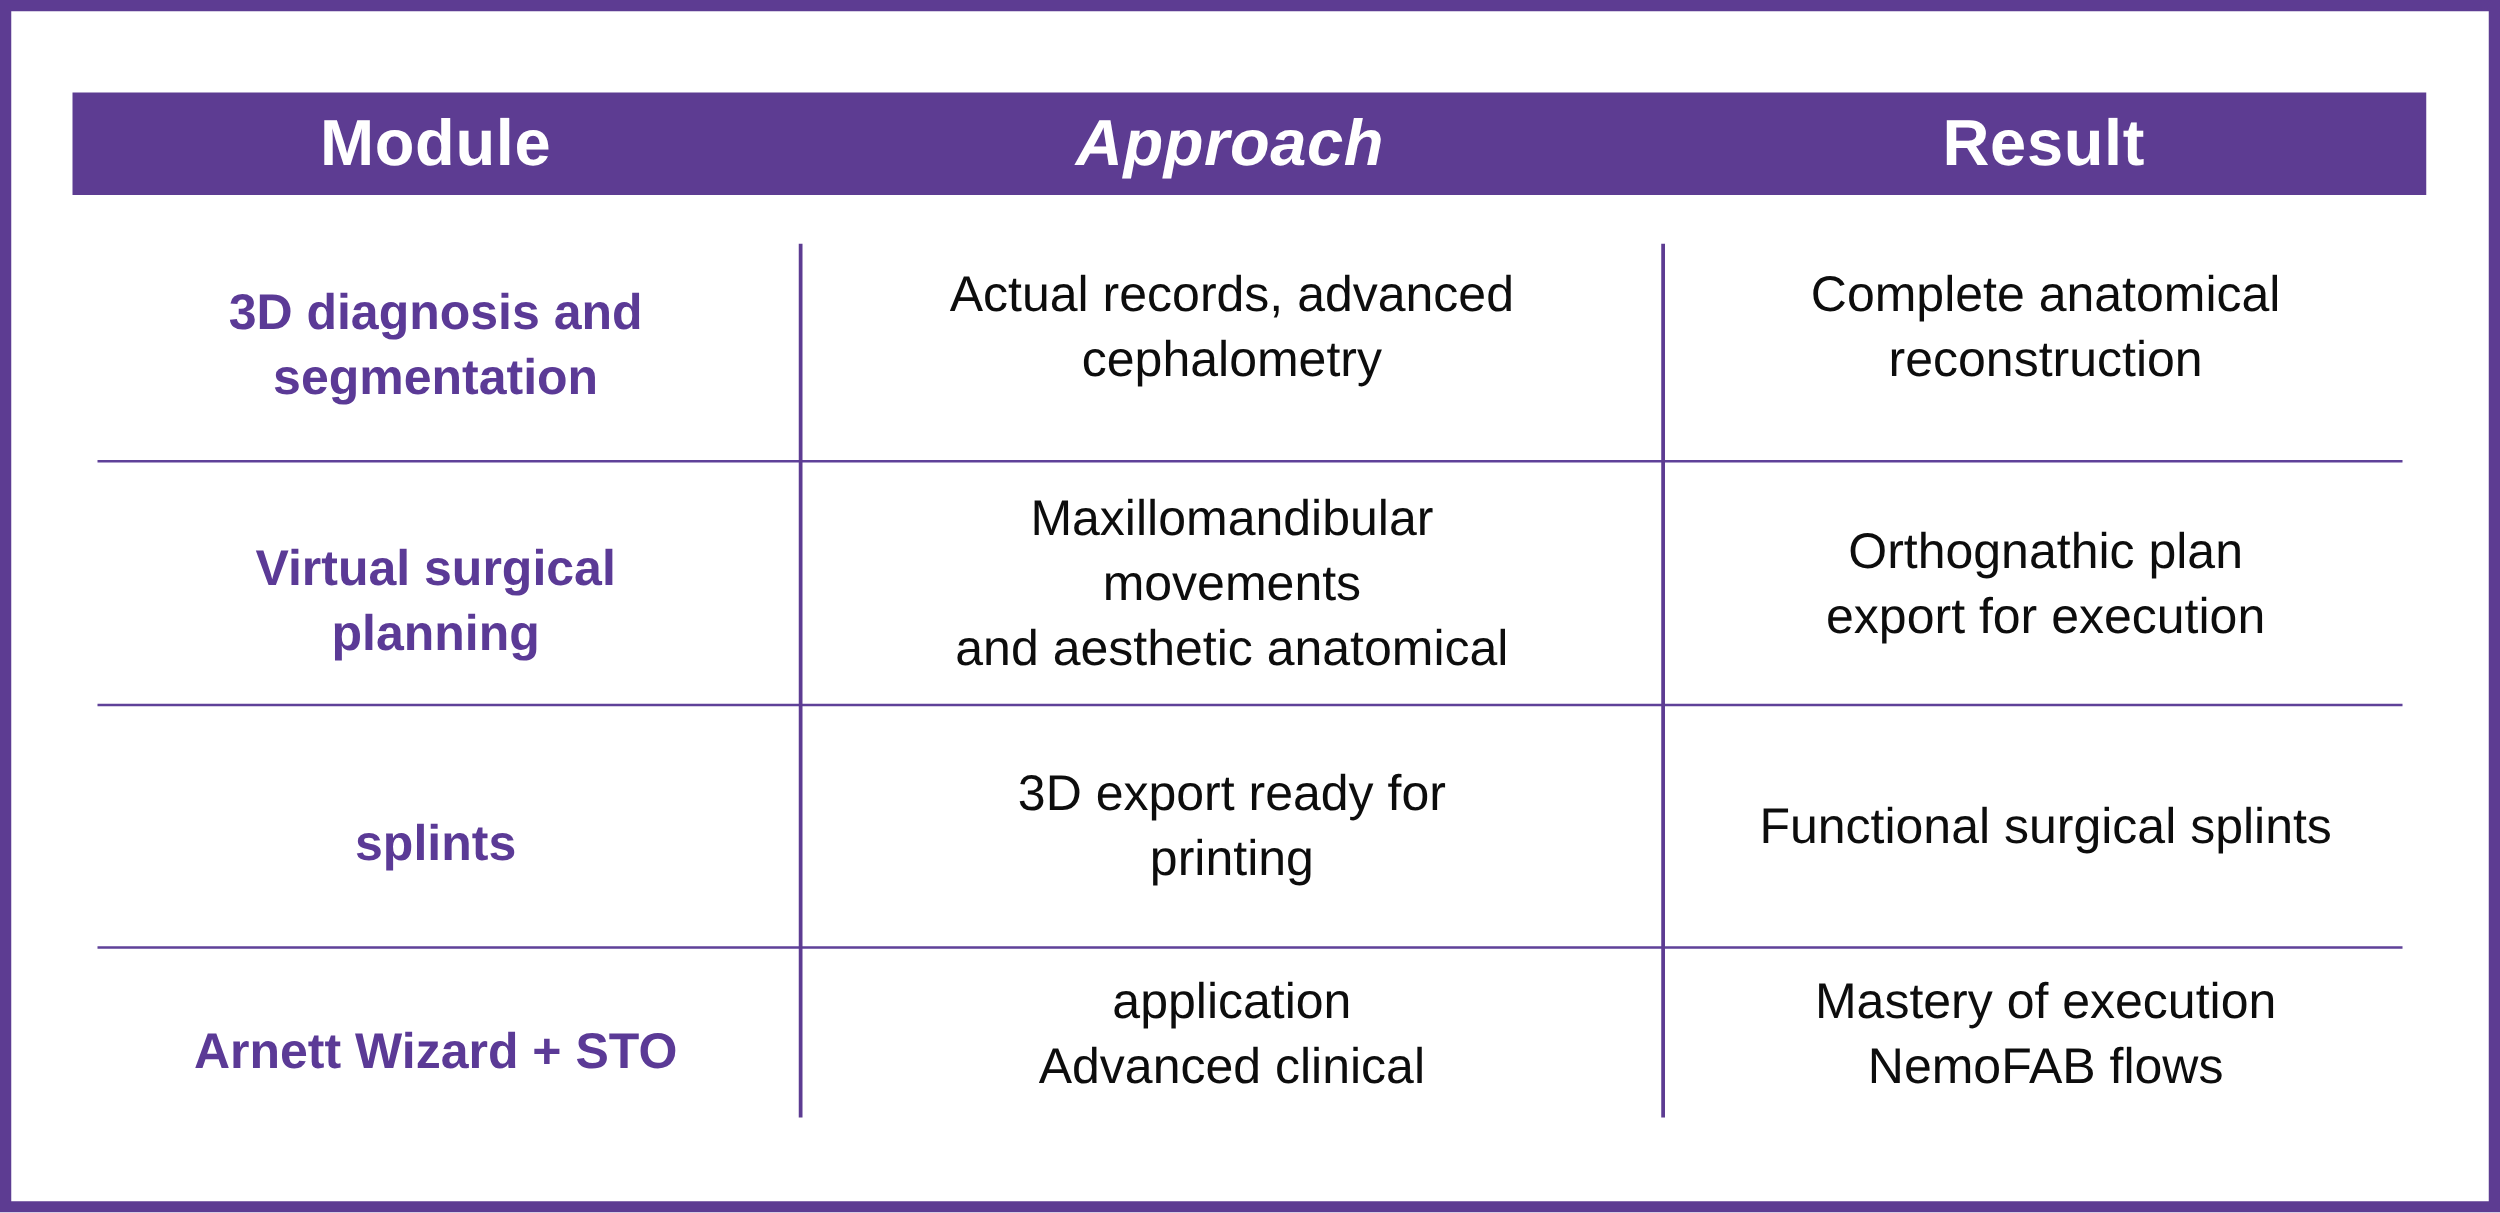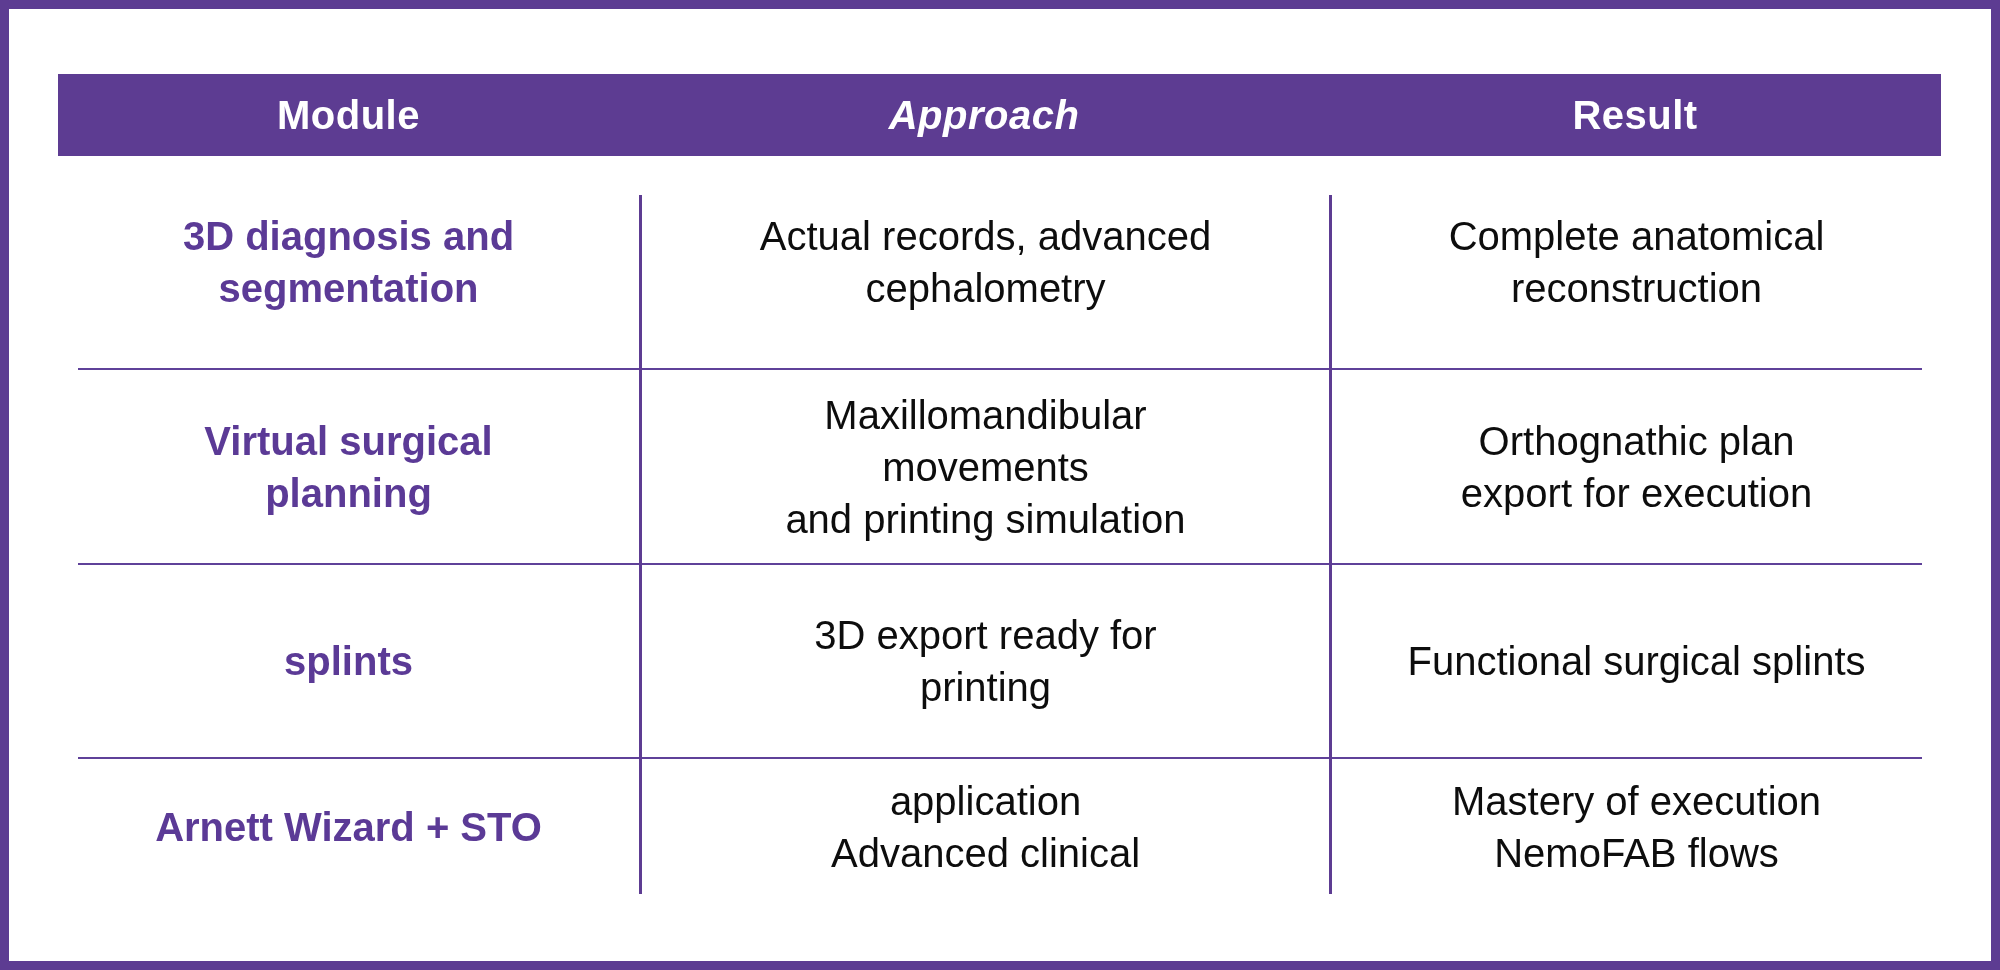--- a/index.html
+++ b/index.html
@@ -19,21 +19,21 @@
     left: 49px; top: 65px;
     width: 1883px; height: 82px;
     background: #5d3c92;
     display: flex;
   }
   .hcell {
     display: flex;
     align-items: center;
     justify-content: center;
     color: #ffffff;
-    font-size: 40px;
+    font-size: 52px;
     font-weight: bold;
     letter-spacing: 0.5px;
   }
   .hc1 { width: 581px; }
   .hc2 { width: 690px; font-style: italic; }
   .hc3 { width: 612px; }
 
   
   .hline {
     position: absolute;
@@ -63,20 +63,21 @@
     align-items: center;
     justify-content: center;
     text-align: center;
     font-size: 40px;
     line-height: 52px;
     color: #0d0d0d;
   }
   .cell.module {
     color: #5b3a96;
     font-weight: bold;
+    margin-top: 14px;
   }
   .col1 { left: 49px;   width: 581px; }
   .col2 { left: 633px;  width: 687px; text-align: right; }
   .col3 { left: 1323px; width: 609px; }
   .row1 { top: 147px; height: 212px; }
   .row2 { top: 361px; height: 193px; }
   .row3 { top: 556px; height: 192px; }
   .row4 { top: 750px; height: 135px; }
   .line { display: block; }
 </style>
@@ -110,21 +111,21 @@
     <span class="line">reconstruction</span>
   </div>
 
   <div class="cell module col1 row2">
     <span class="line">Virtual surgical</span>
     <span class="line">planning</span>
   </div>
   <div class="cell col2 row2">
     <span class="line">Maxillomandibular</span>
     <span class="line">movements</span>
-    <span class="line">and printing simulation</span>
+    <span class="line">and aesthetic anatomical</span>
   </div>
   <div class="cell col3 row2">
     <span class="line">Orthognathic plan</span>
     <span class="line">export for execution</span>
   </div>
 
   <div class="cell module col1 row3">
     <span class="line">splints</span>
   </div>
   <div class="cell col2 row3">

